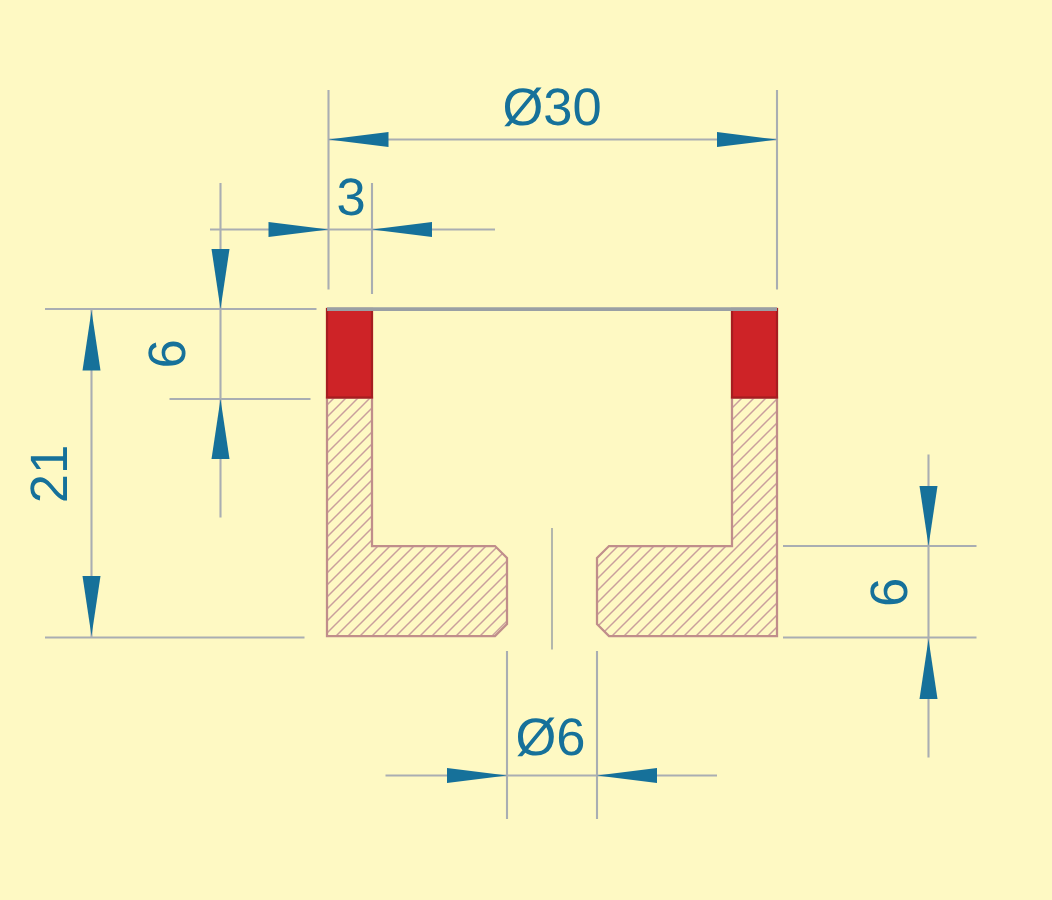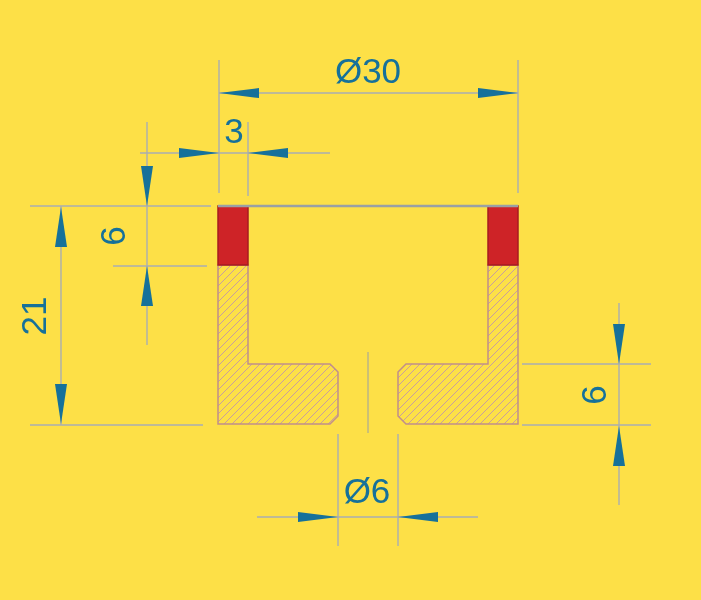--- a/index.html
+++ b/index.html
@@ -1,16 +1,16 @@
 <!DOCTYPE html>
 <html><head>
 <meta charset="utf-8">
 <style>
   html,body{margin:0;padding:0;background:#fff;}
-  .stage{position:relative;width:701px;height:600px;background:#fde047;overflow:hidden;}
+  .stage{position:relative;width:701px;height:600px;background:#fef9c3;overflow:hidden;}
   .dimtext{
     font-family:"Liberation Sans", sans-serif;
     font-size:35px;
   }
   svg{display:block;}
 </style>
 </head>
 <body>
 
 <div class="stage">

